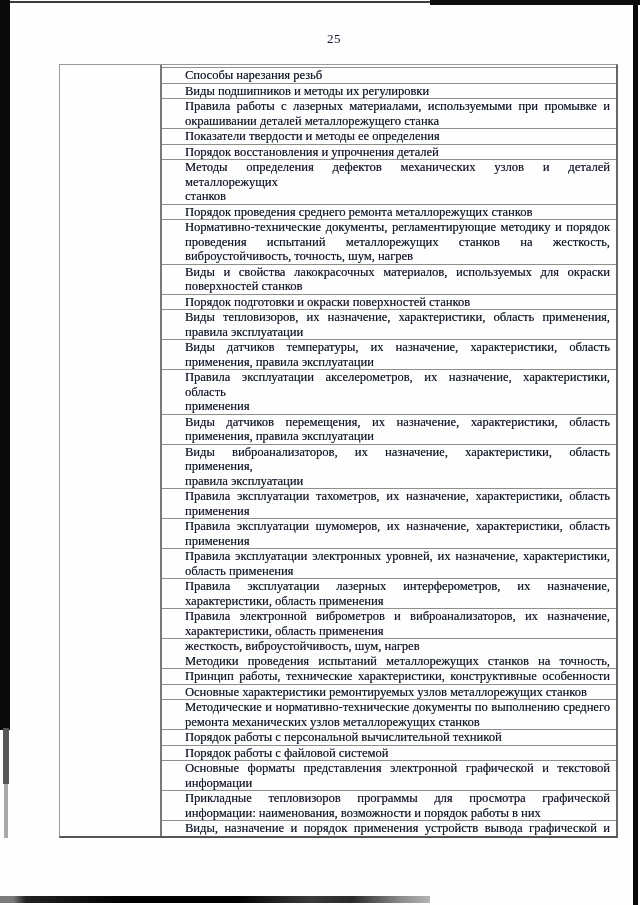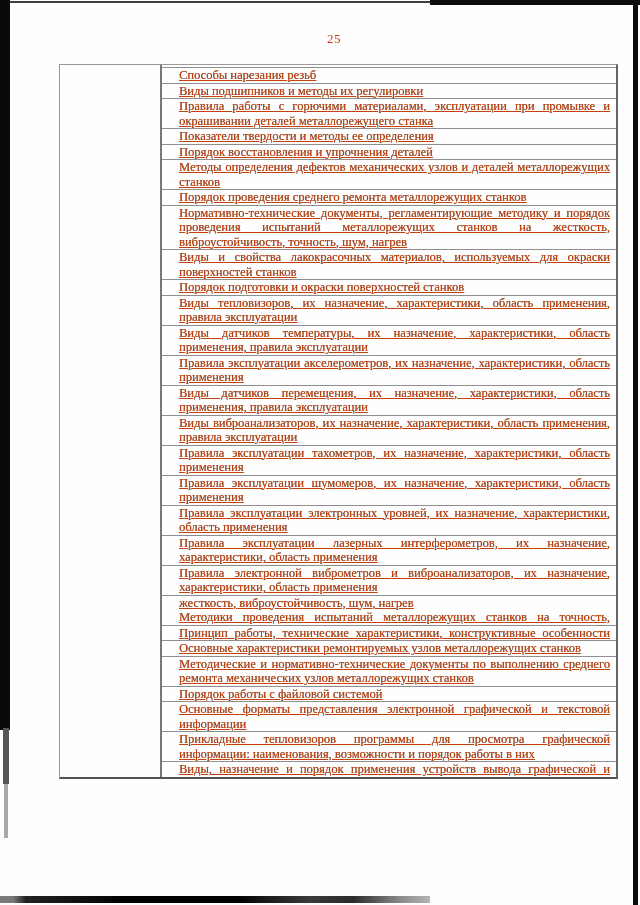--- a/index.html
+++ b/index.html
@@ -1,18 +1,18 @@
 <!DOCTYPE html>
 <html lang="ru"><head>
 <meta charset="utf-8">
 <style>
   html,body{margin:0;padding:0;background:#ffffff;}
   .page{
     position:relative;width:640px;height:905px;background:#fefefe;overflow:hidden;
-    font-family:"Liberation Serif","DejaVu Serif",serif;color:#c2410c;
+    font-family:"Liberation Serif","DejaVu Serif",serif;color:#0f172a;
   }
   
   .top-line{position:absolute;left:0;top:1px;width:640px;height:2px;background:#3d3d3d;}
   .top-line-right{position:absolute;left:430px;top:0;width:210px;height:5px;background:#0d0d0d;}
   .left-bar{position:absolute;left:0;top:0;width:10px;height:730px;background:#0a0a0a;}
   .left-bar-fade{position:absolute;left:3px;top:728px;width:6px;height:56px;background:#565656;}
   .left-bar-tail{position:absolute;left:4px;top:784px;width:4px;height:54px;background:#a8a8a8;}
   .right-bar{position:absolute;left:633px;top:4px;width:5px;height:901px;background:#0b0b0b;}
   .bottom-bar{
     position:absolute;left:0;top:896px;width:430px;height:7px;
@@ -25,21 +25,21 @@
   }
   
   .doc-table{
     position:absolute;left:59px;top:64px;width:556px;
     display:flex;align-items:stretch;
     border:1px solid #9a9a9a;border-right:2px solid #666;border-bottom:2px solid #555;
     background:#fefefe;
   }
   .col-left{width:100px;border-right:2px solid #777;}
   .col-right{flex:1;padding-top:2px;min-width:0;}
-  .t-row{border-top:1px solid #8f8f8f;padding:0 6px 0 17px;text-decoration:underline;}
+  .t-row{border-top:1px solid #8f8f8f;padding:0 6px 0 23px;}
   .t-line{
     font-size:12.5px;line-height:14.5px;
     text-shadow:0.2px 0 rgba(0,0,0,0.55);
     text-align:left;
   }
   .t-line.just{text-align:justify;text-align-last:justify;}
 </style>
 </head>
 <body>
 
@@ -57,21 +57,21 @@
   <div class="doc-table">
     <div class="col-left"></div>
     <div class="col-right">
         <div class="t-row">
           <div class="t-line">Способы нарезания резьб</div>
         </div>
         <div class="t-row">
           <div class="t-line">Виды подшипников и методы их регулировки</div>
         </div>
         <div class="t-row">
-          <div class="t-line just">Правила работы с горючими материалами, эксплуатации при промывке и</div>
+          <div class="t-line just">Правила работы с лазерных материалами, используемыми при промывке и</div>
           <div class="t-line">окрашивании деталей металлорежущего станка</div>
         </div>
         <div class="t-row">
           <div class="t-line">Показатели твердости и методы ее определения</div>
         </div>
         <div class="t-row">
           <div class="t-line">Порядок восстановления и упрочнения деталей</div>
         </div>
         <div class="t-row">
           <div class="t-line just">Методы определения дефектов механических узлов и деталей металлорежущих</div>
@@ -140,20 +140,23 @@
           <div class="t-line just">Принцип работы, технические характеристики, конструктивные особенности</div>
         </div>
         <div class="t-row">
           <div class="t-line">Основные характеристики ремонтируемых узлов металлорежущих станков</div>
         </div>
         <div class="t-row">
           <div class="t-line just">Методические и нормативно-технические документы по выполнению среднего</div>
           <div class="t-line">ремонта механических узлов металлорежущих станков</div>
         </div>
         <div class="t-row">
+          <div class="t-line">Порядок работы с персональной вычислительной техникой</div>
+        </div>
+        <div class="t-row">
           <div class="t-line">Порядок работы с файловой системой</div>
         </div>
         <div class="t-row">
           <div class="t-line just">Основные форматы представления электронной графической и текстовой</div>
           <div class="t-line">информации</div>
         </div>
         <div class="t-row">
           <div class="t-line just">Прикладные тепловизоров программы для просмотра графической</div>
           <div class="t-line">информации: наименования, возможности и порядок работы в них</div>
         </div>

